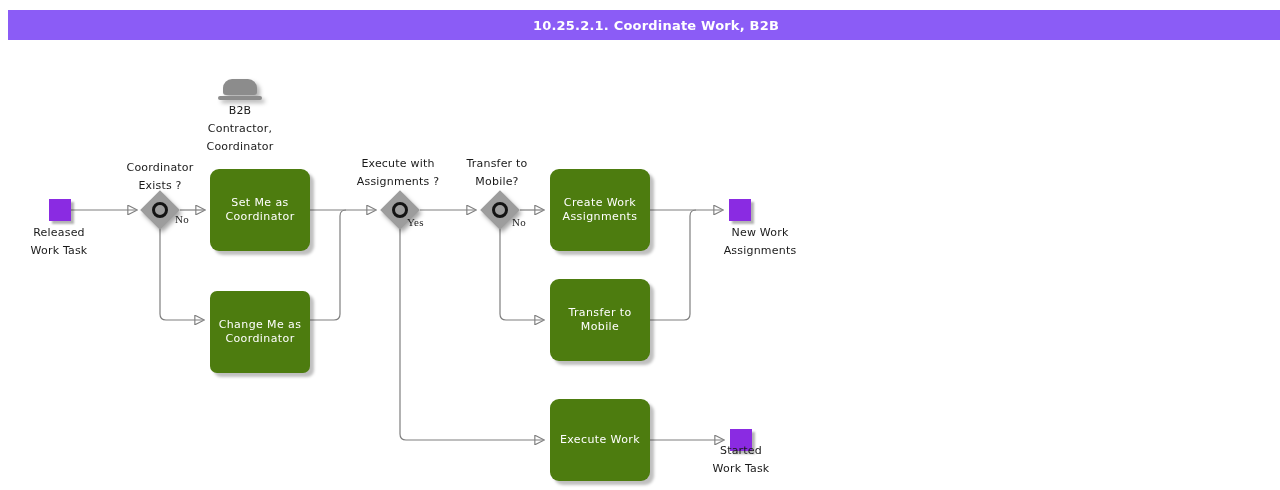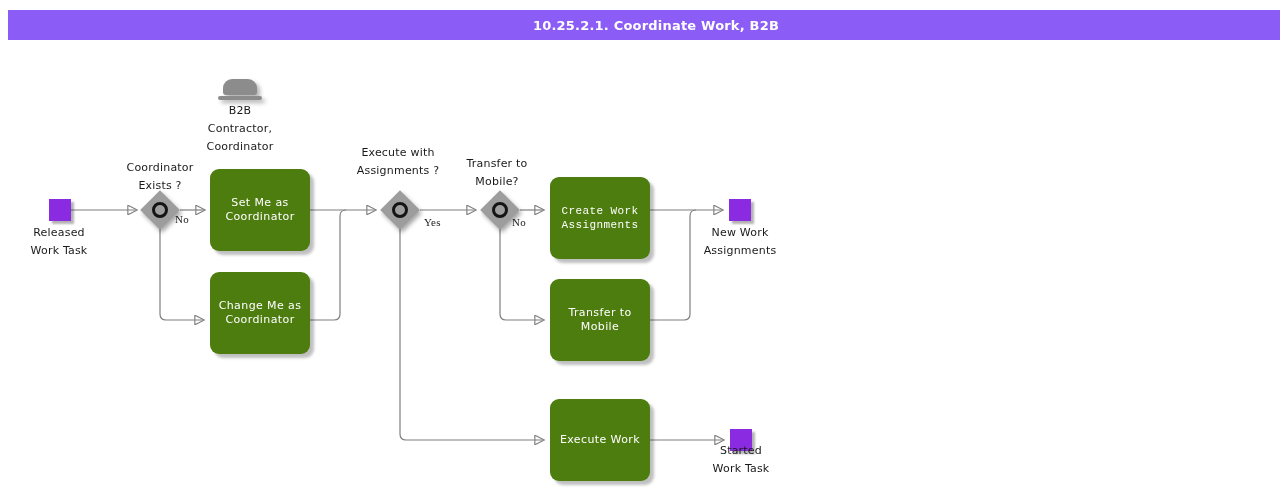--- a/index.html
+++ b/index.html
@@ -17,22 +17,22 @@
   .connectors path { stroke:#7f7f7f; stroke-width:1.2; fill:none; }
 
   
   .task {
     position:absolute; width:100px; height:82px; background:#4d7c0f; border-radius:9px;
     color:#ffffff; font-size:11px; line-height:14px; letter-spacing:.4px;
     display:flex; align-items:center; justify-content:center; text-align:center;
     white-space:pre-line; box-shadow:4px 4px 3px rgba(0,0,0,.25); cursor:pointer;
   }
   #task-set      { left:210px; top:169px; }
-  #task-change   { left:210px; top:272px; }
-  #task-create   { left:550px; top:177px;font-family:Liberation Mono, monospace; }
+  #task-change   { left:210px; top:291px;border-radius:7px; }
+  #task-create   { left:550px; top:169px; }
   #task-transfer { left:550px; top:279px; }
   #task-execute  { left:550px; top:399px;text-align:right; }
 
   
   .event {
     position:absolute; width:22px; height:22px; background:#8A2BE2;
     box-shadow:3px 3px 2px rgba(0,0,0,.3); cursor:pointer;
   }
   #event-released { left:49px;  top:199px; }
   #event-newwork  { left:729px; top:199px; }
@@ -56,26 +56,26 @@
 
   
   .label {
     position:absolute; font-size:11px; line-height:18px; color:#1a1a1a;
     text-align:center; white-space:pre-line; letter-spacing:.2px;
   }
   .label.left { text-align:left;font-family:Liberation Serif, serif; }
   #lbl-actor    { left:190px; top:102px; width:100px; }
   #lbl-released { left:13px;  top:224px; width:92px;  }
   #lbl-gw1      { left:110px; top:159px; width:100px; }
-  #lbl-gw2      { left:345px; top:144px; width:106px; }
+  #lbl-gw2      { left:345px; top:155px; width:106px; }
   #lbl-gw3      { left:447px; top:155px; width:100px; }
   #lbl-no1      { left:175px; top:210px; width:34px; }
-  #lbl-yes      { left:424px; top:213px; width:36px; }
+  #lbl-yes      { left:407px; top:213px; width:36px; }
   #lbl-no2      { left:512px; top:213px; width:34px; }
-  #lbl-newwork  { left:690px; top:224px; width:100px; }
+  #lbl-newwork  { left:690px; top:224px; width:100px;padding-left:20px; }
   #lbl-started  { left:691px; top:442px; width:100px; }
 </style>
 </head>
 <body>
 
 <div class="canvas">
 
   <div class="titlebar">
     <span>10.25.2.1. Coordinate Work, B2B</span>
   </div>

